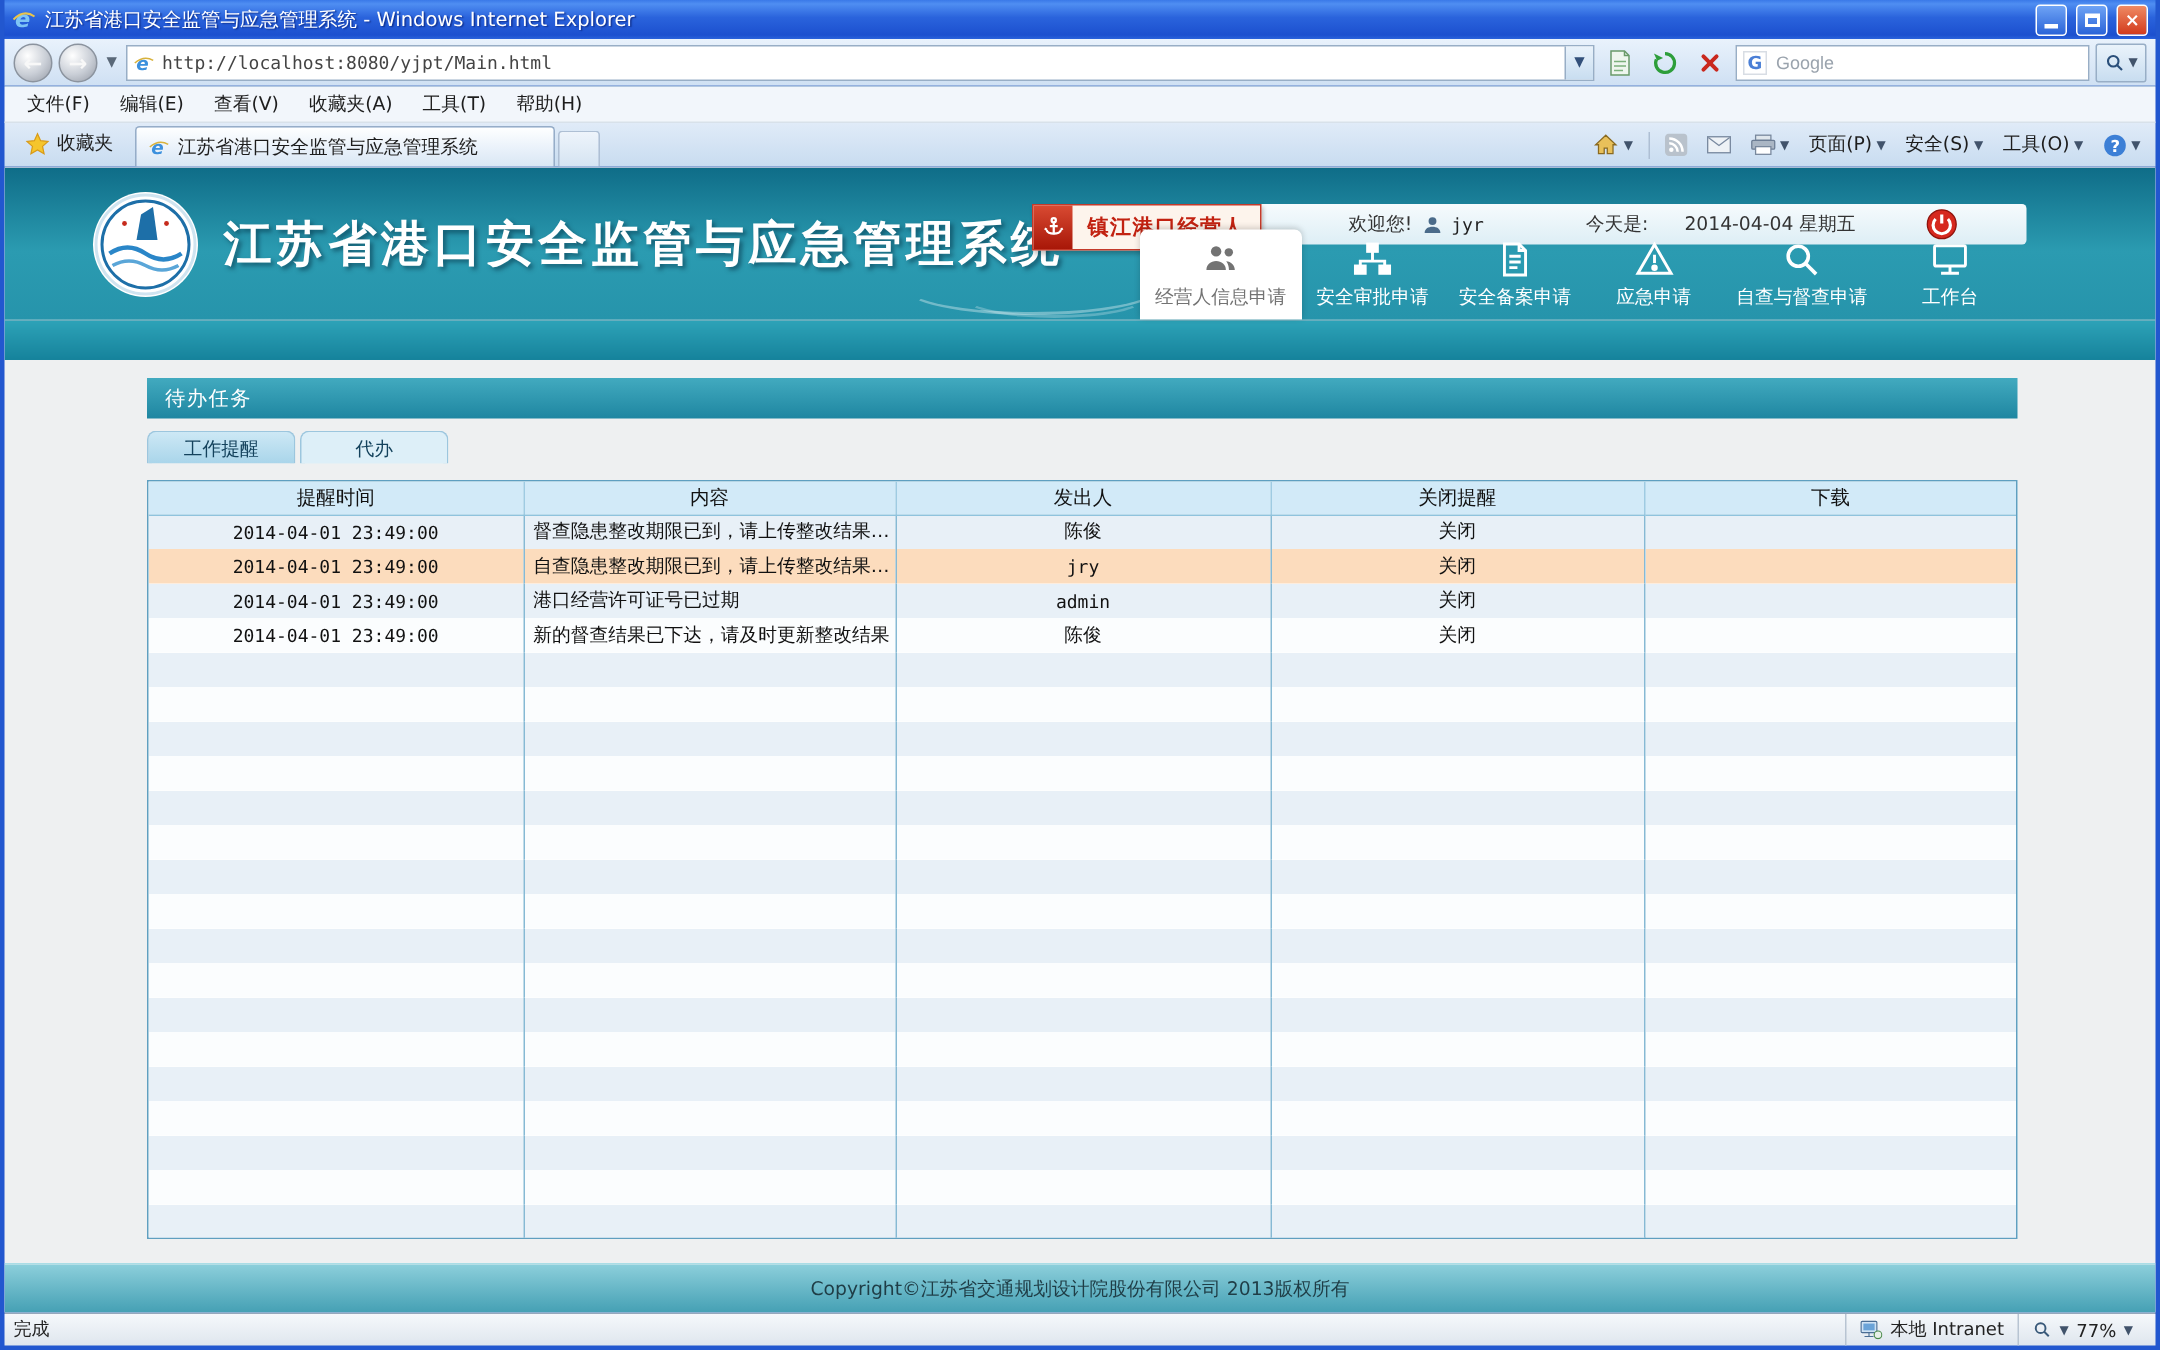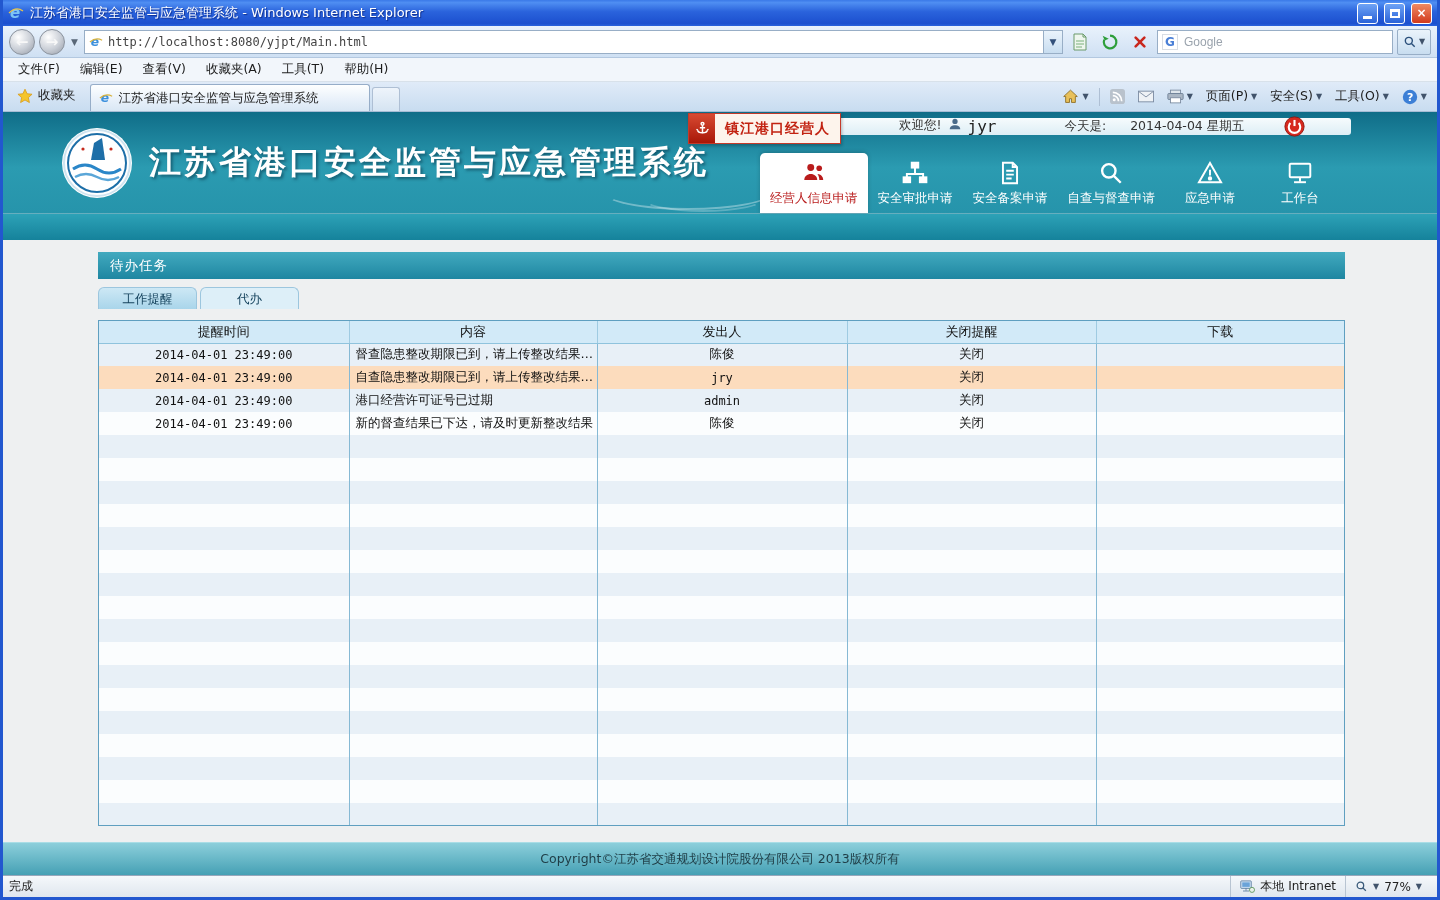--- a/index.html
+++ b/index.html
@@ -57,35 +57,35 @@
   
   .viewport{flex:1;display:flex;flex-direction:column;background:#eef0f1;position:relative;overflow:hidden}
   .site-header{height:101px;flex:0 0 101px;position:relative;display:flex;align-items:center;
     background:linear-gradient(180deg,#0f6d88,#2b9bb1 55%,#2694ab)}
   .logo{margin-left:58px;flex:0 0 72px}
   .brand{color:#fff;font-size:32px;font-weight:bold;letter-spacing:3px;margin-left:16px;text-shadow:2px 2px 3px rgba(0,35,55,.5);white-space:nowrap}
   .wave1,.wave2{position:absolute;border:2px solid transparent;border-bottom-color:rgba(255,255,255,.35);border-radius:50%}
   .wave1{left:600px;top:62px;width:170px;height:36px}
   .wave2{left:640px;top:74px;width:120px;height:26px;border-bottom-color:rgba(255,255,255,.25)}
 
-  .header-strip{position:absolute;left:685px;top:6px;width:663px;height:17px;display:flex;align-items:center;
+  .header-strip{position:absolute;left:685px;top:24px;width:663px;height:27px;display:flex;align-items:center;
     background:linear-gradient(#f6fbfd,#ddeef5);border-radius:3px;font-size:12.5px;color:#333}
   .role-badge{display:flex;align-items:center;height:31px;margin-top:4px;border:1px solid #c43a2a;background:#fdf4ec;
     box-shadow:1px 2px 3px rgba(0,0,0,.25)}
   .role-anchor{width:26px;height:29px;background:linear-gradient(#d84a32,#a81708);display:flex;align-items:center;justify-content:center}
   .role-text{padding:0 10px;font-size:14px;font-weight:bold;color:#c22211;letter-spacing:1px}
-  .welcome{margin-left:58px;display:flex;gap:6px}
-  .uname{font-family:"DejaVu Sans Mono","Liberation Mono",monospace;font-size:16px;color:#222}
+  .welcome{margin-left:58px;display:flex;align-items:center;gap:6px}
+  .uname{font-family:"DejaVu Sans Mono","Liberation Mono",monospace;font-size:12px;color:#222}
   .today{margin-left:68px;display:flex;align-items:center;gap:24px}
   .power{margin-left:auto;margin-right:46px;display:flex;align-items:center}
 
   .nav{position:absolute;right:92px;bottom:0;display:flex;align-items:flex-end}
   .nav-item{min-width:90px;padding:7px 10px 6px;display:flex;flex-direction:column;align-items:center;gap:4px;color:#fff;font-size:12.5px;white-space:nowrap}
   .nav-item svg{width:26px;height:26px}
-  .nav-item.active{background:#fff;color:#b91c1c;border-radius:5px 5px 0 0;box-shadow:0 -1px 4px rgba(0,0,0,.2)}
+  .nav-item.active{background:#fff;color:#737373;border-radius:5px 5px 0 0;box-shadow:0 -1px 4px rgba(0,0,0,.2)}
 
   .subband{height:27px;flex:0 0 27px;background:linear-gradient(#2da2b7,#15829b);border-top:1px solid rgba(255,255,255,.35)}
 
   .content{flex:1;padding:12px 92px 0 95px}
   .panel-title{height:27px;display:flex;align-items:center;padding-left:12px;color:#fff;font-size:13.5px;letter-spacing:1px;
     background:linear-gradient(#42aabf,#1e86a1)}
   .tabs{margin-top:8px;display:flex;gap:3px;height:22px}
   .tab-btn{width:99px;text-align:center;line-height:21px;font-size:12.5px;color:#14425c;background:#ddeff8;
     border:1px solid #9cc6de;border-bottom:none;border-radius:6px 6px 0 0}
   .tab-btn.selected{background:linear-gradient(#cde8f5,#a9d5ea);font-weight:normal}
@@ -337,33 +337,33 @@
         </span>
         <span class="nav-item">
           <svg viewBox="0 0 24 24" fill="none" stroke="currentColor" stroke-width="1.8">
               <path d="M5.5 2.5h9l4 4v15h-13z"></path>
               <path d="M14.5 2.5v4h4"></path>
               <path d="M8.5 10h7M8.5 13.5h7M8.5 17h5"></path>
             </svg>
           <span>安全备案申请</span>
         </span>
         <span class="nav-item">
-          <svg viewBox="0 0 24 24" fill="none" stroke="currentColor" stroke-width="2.2">
-              <circle cx="10" cy="10" r="6.2"></circle>
-              <line x1="14.8" y1="14.8" x2="21" y2="21"></line>
-            </svg>
-          <span>自查与督查申请</span>
-        </span>
-        <span class="nav-item">
           <svg viewBox="0 0 24 24" fill="none" stroke="currentColor" stroke-width="1.8">
               <path d="M12 2.8 22.2 20.5H1.8z"></path>
               <line x1="12" y1="9" x2="12" y2="14.2"></line>
               <circle cx="12" cy="17" r="1.1" fill="currentColor"></circle>
             </svg>
           <span>应急申请</span>
+        </span>
+        <span class="nav-item">
+          <svg viewBox="0 0 24 24" fill="none" stroke="currentColor" stroke-width="2.2">
+              <circle cx="10" cy="10" r="6.2"></circle>
+              <line x1="14.8" y1="14.8" x2="21" y2="21"></line>
+            </svg>
+          <span>自查与督查申请</span>
         </span>
         <span class="nav-item">
           <svg viewBox="0 0 24 24" fill="none" stroke="currentColor" stroke-width="1.8">
               <rect x="2.5" y="3.5" width="19" height="12.5" rx="1"></rect>
               <line x1="12" y1="16" x2="12" y2="20"></line>
               <line x1="6.5" y1="20.5" x2="17.5" y2="20.5"></line>
             </svg>
           <span>工作台</span>
         </span>
       </div>

